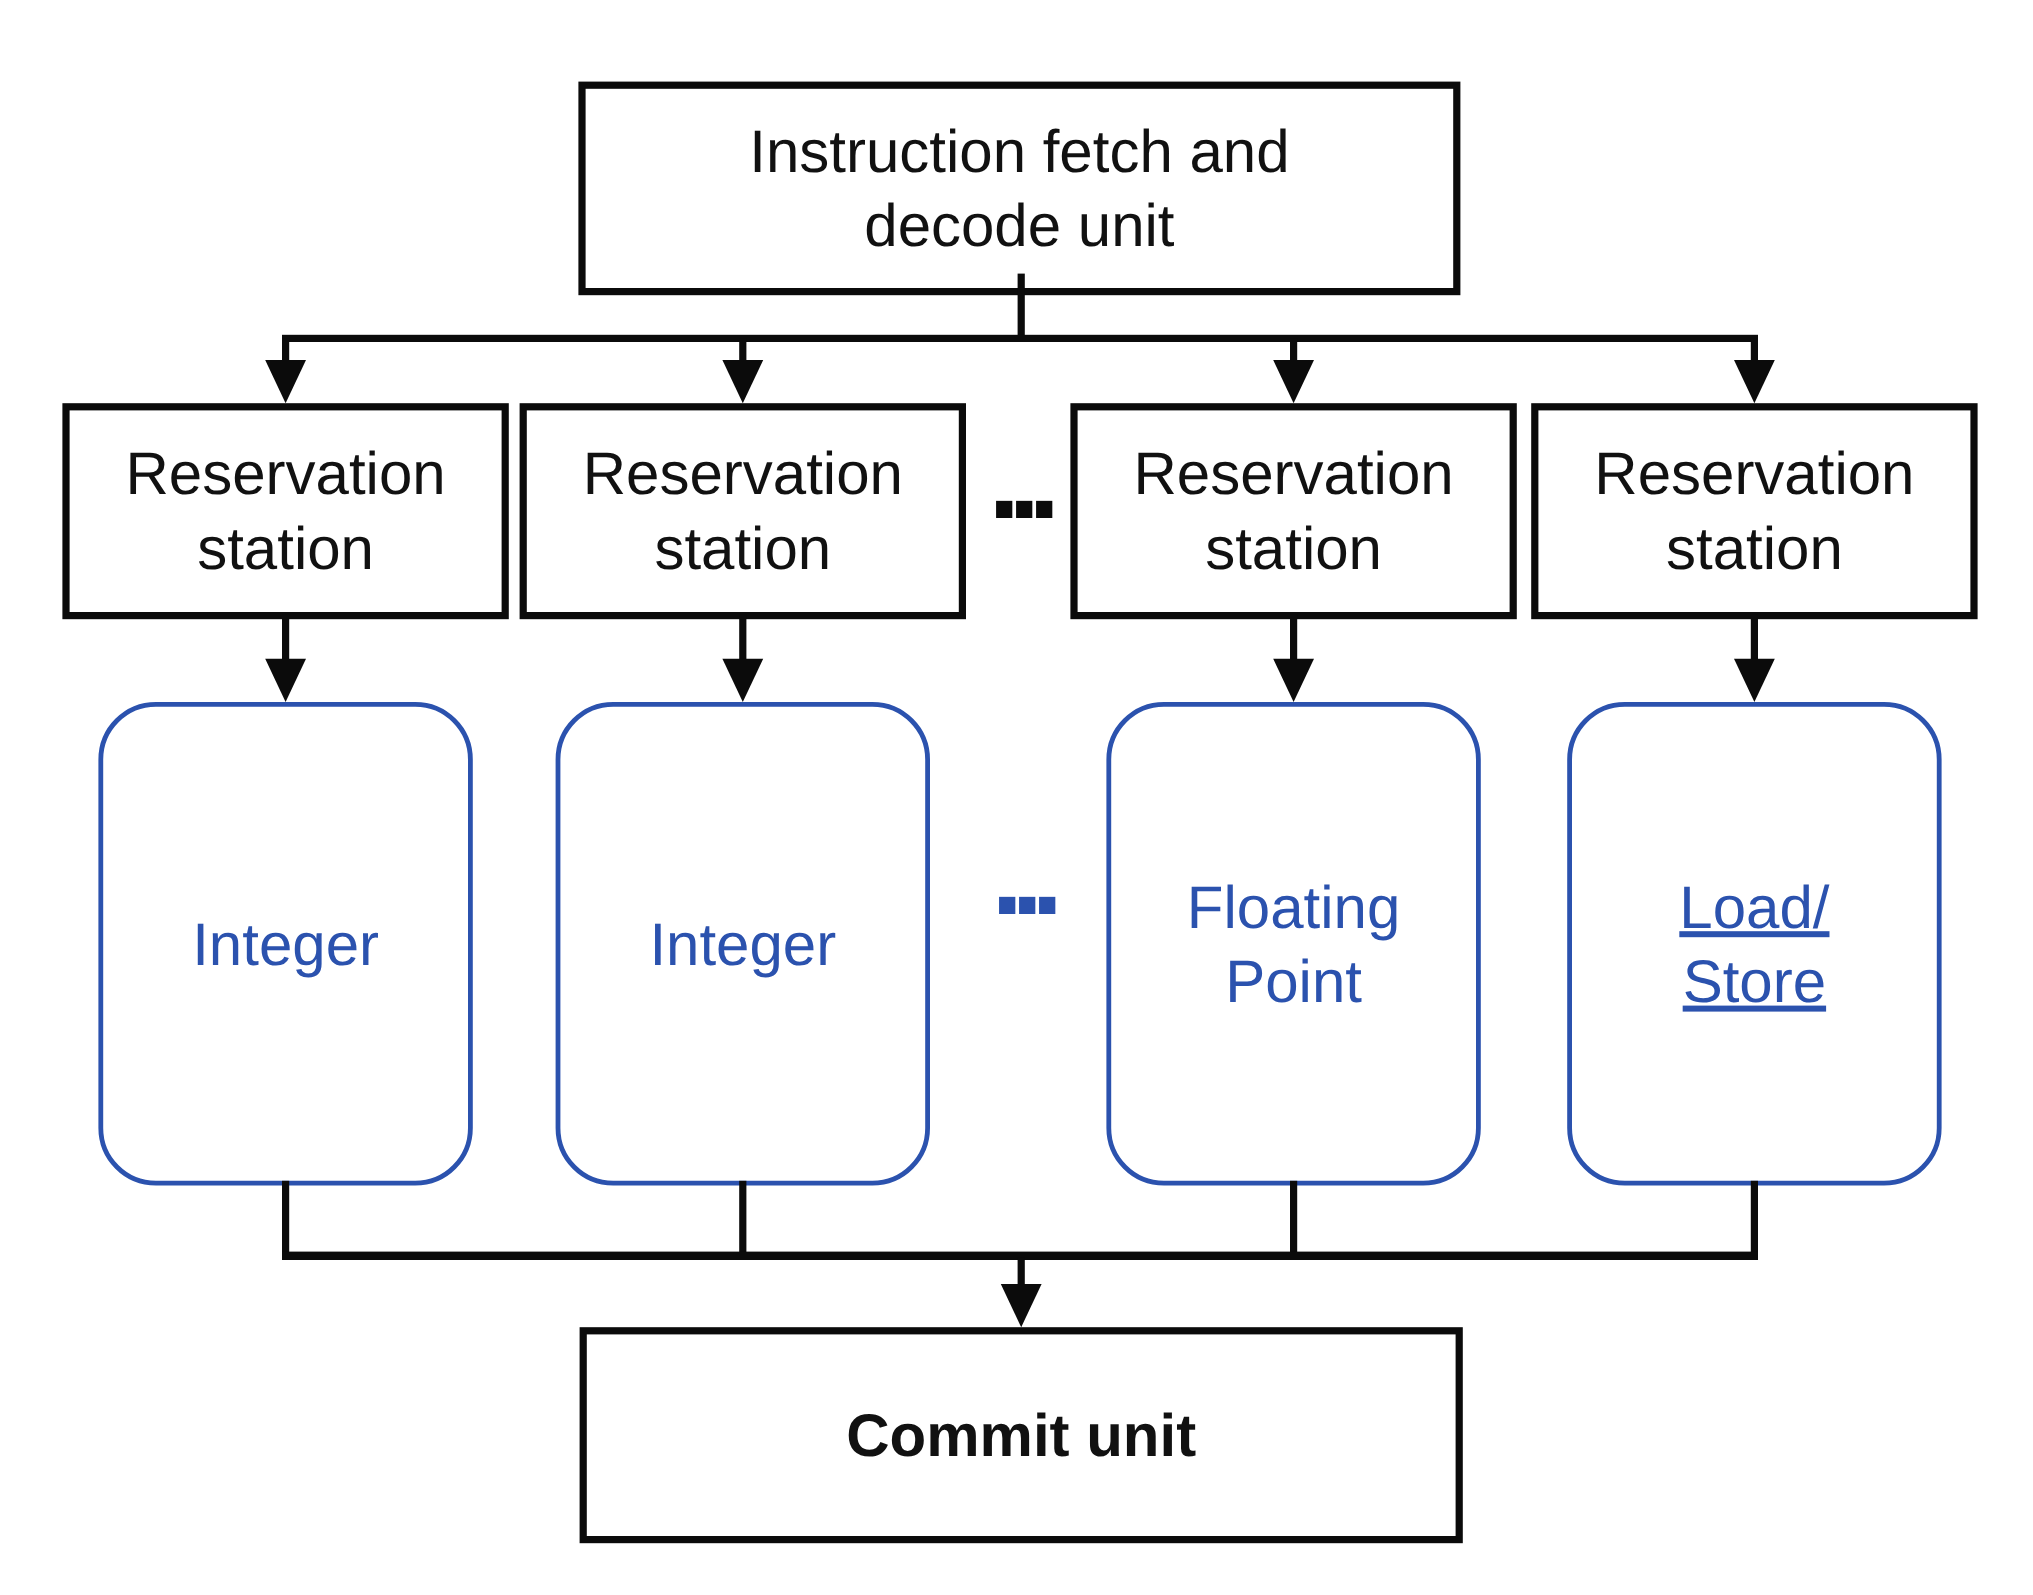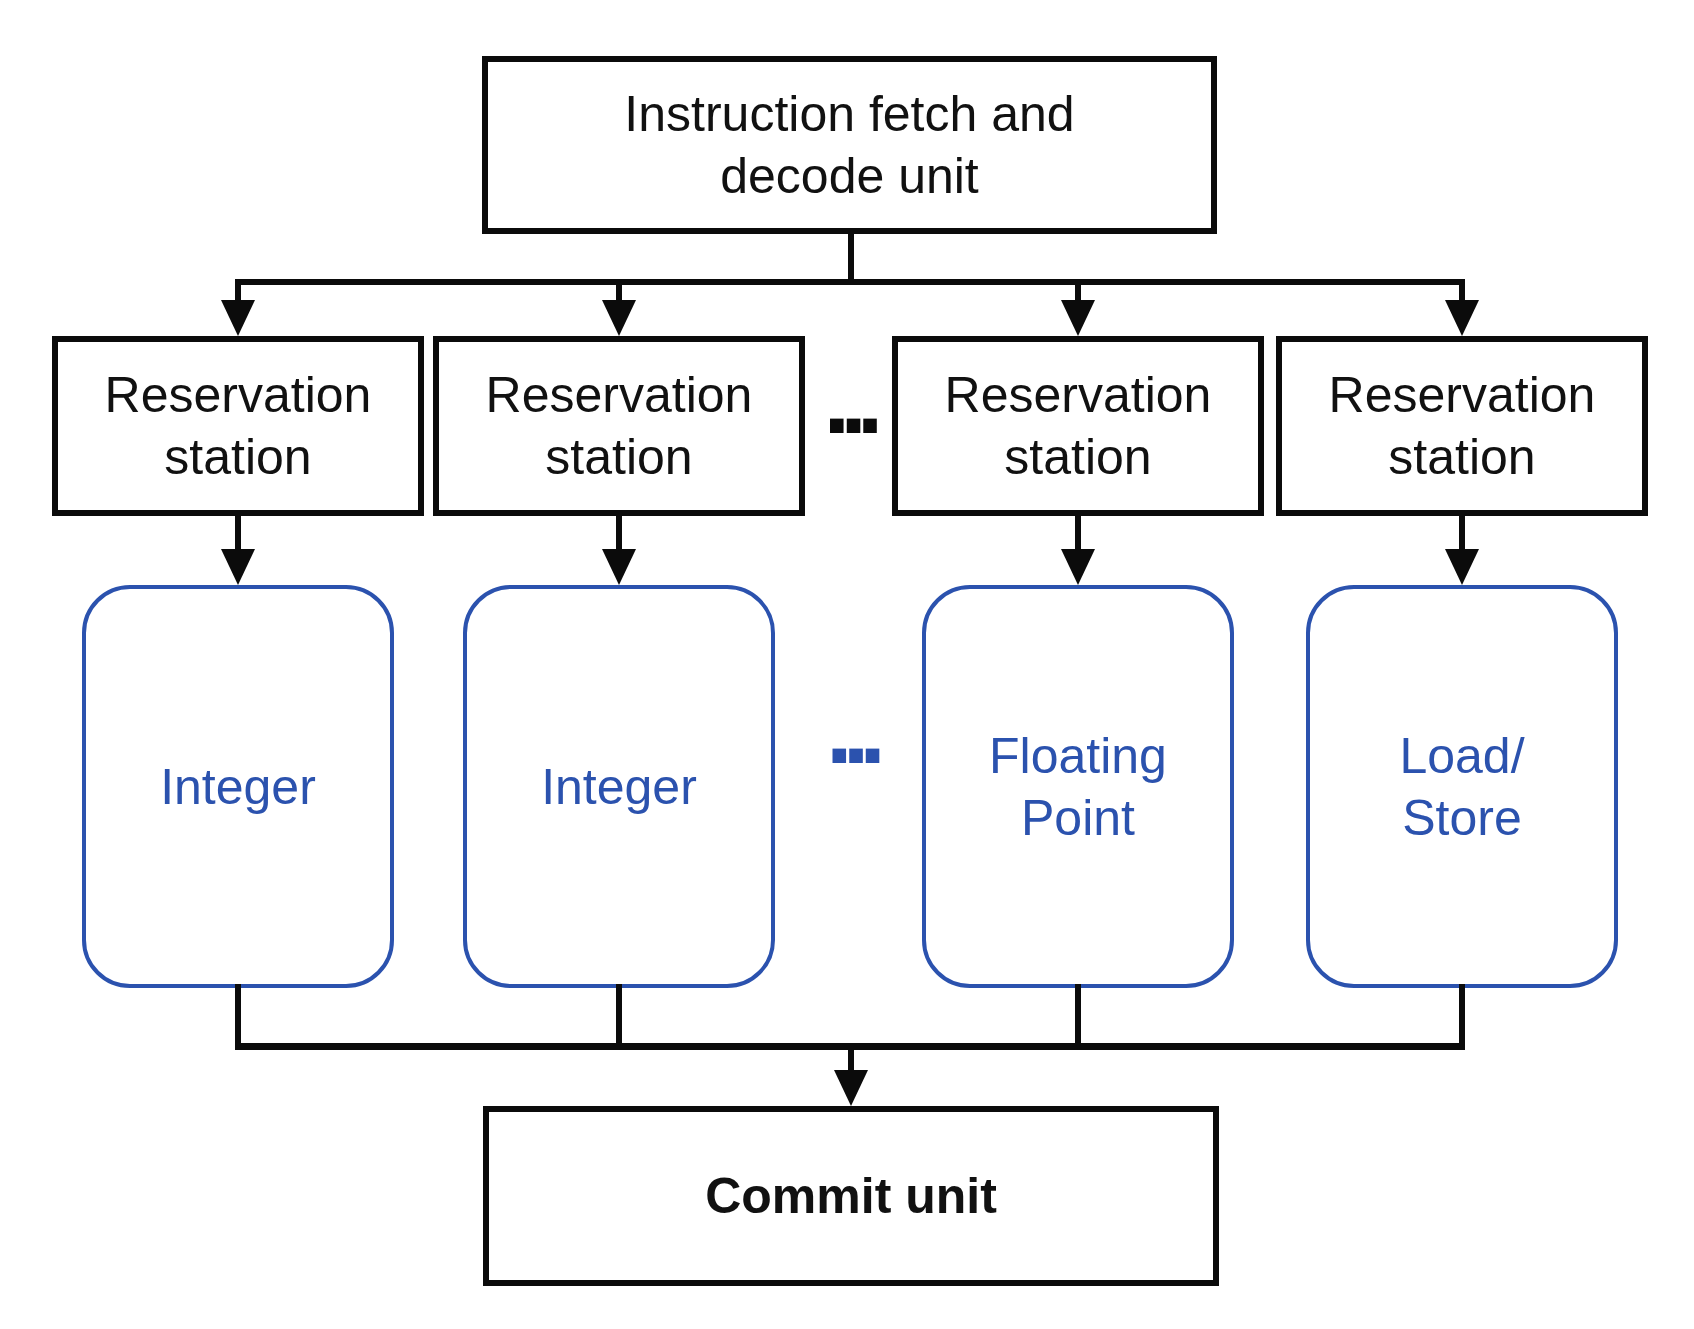--- a/index.html
+++ b/index.html
@@ -42,21 +42,21 @@
     line-height:1;
     color:#0b0b0b;
   }
   .dots.blue{color:#2b52ae;}
 </style>
 </head>
 <body>
 
 <div id="canvas">
 
-  <div class="box black-box" style="left:482px;top:56px;width:735px;height:178px;text-align:center;">
+  <div class="box black-box" style="left:482px;top:68px;width:735px;height:178px;text-align:center;">
     <span class="label">Instruction fetch and
 decode unit</span>
   </div>
 
   <div class="line" style="left:848px;top:228px;width:6px;height:57px;"></div>
 
   <div class="line" style="left:235px;top:279px;width:1230px;height:6px;"></div>
 
   <div class="arrow" style="left:221px;top:282px;width:34px;height:54px;">
     <div class="shaft" style="height:22px;"></div>
@@ -114,21 +114,21 @@
     <span class="label">Integer</span>
   </div>
   <div class="box blue-box" style="left:463px;top:585px;width:312px;height:403px;">
     <span class="label">Integer</span>
   </div>
   <div class="dots blue" style="left:805px;top:678px;width:92px;height:100px;">...</div>
   <div class="box blue-box" style="left:922px;top:585px;width:312px;height:403px;">
     <span class="label">Floating
 Point</span>
   </div>
-  <div class="box blue-box" style="left:1306px;top:585px;width:312px;height:403px;">
+  <div class="box blue-box" style="left:1306px;top:585px;width:312px;height:403px;text-decoration:underline;">
     <span class="label">Load/
 Store</span>
   </div>
 
   <div class="line" style="left:235px;top:984px;width:6px;height:62px;"></div>
   <div class="line" style="left:616px;top:984px;width:6px;height:62px;"></div>
   <div class="line" style="left:1075px;top:984px;width:6px;height:62px;"></div>
   <div class="line" style="left:1459px;top:984px;width:6px;height:62px;"></div>
 
   <div class="line" style="left:235px;top:1043px;width:1230px;height:7px;"></div>

